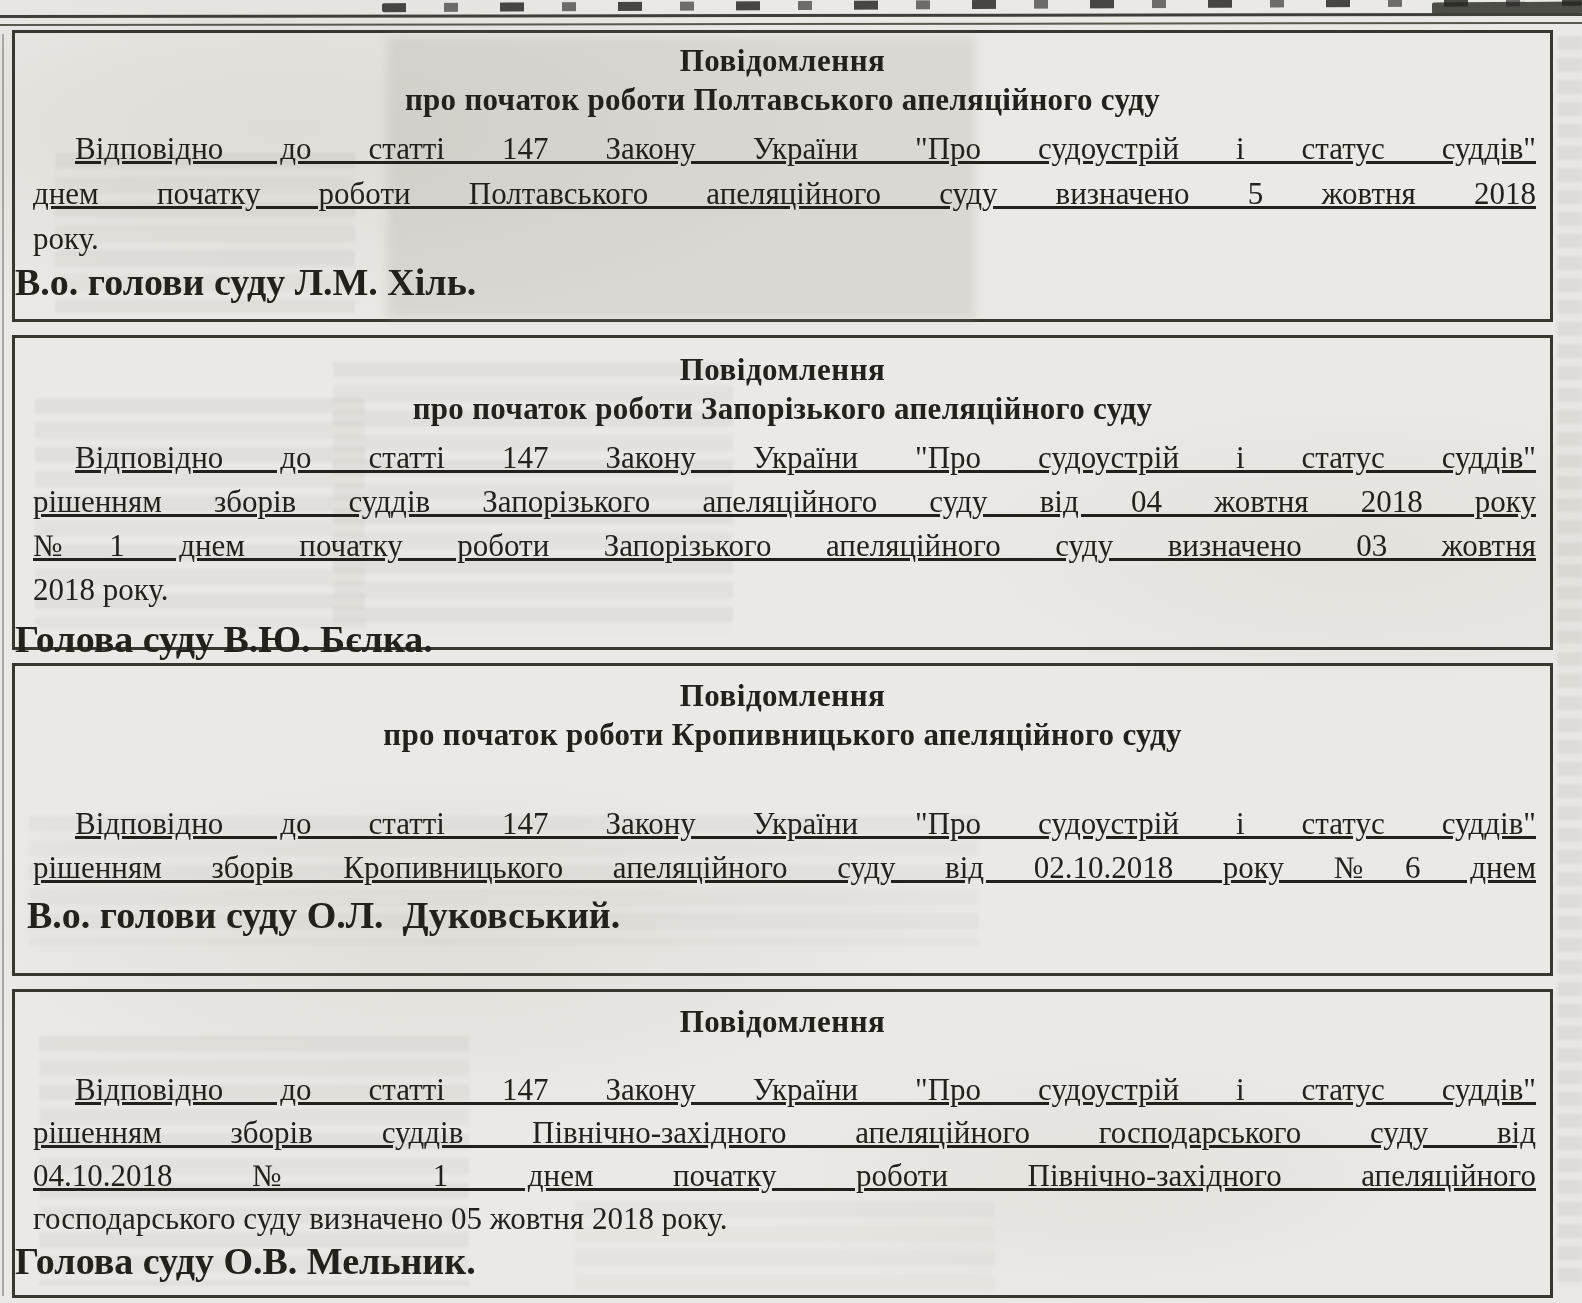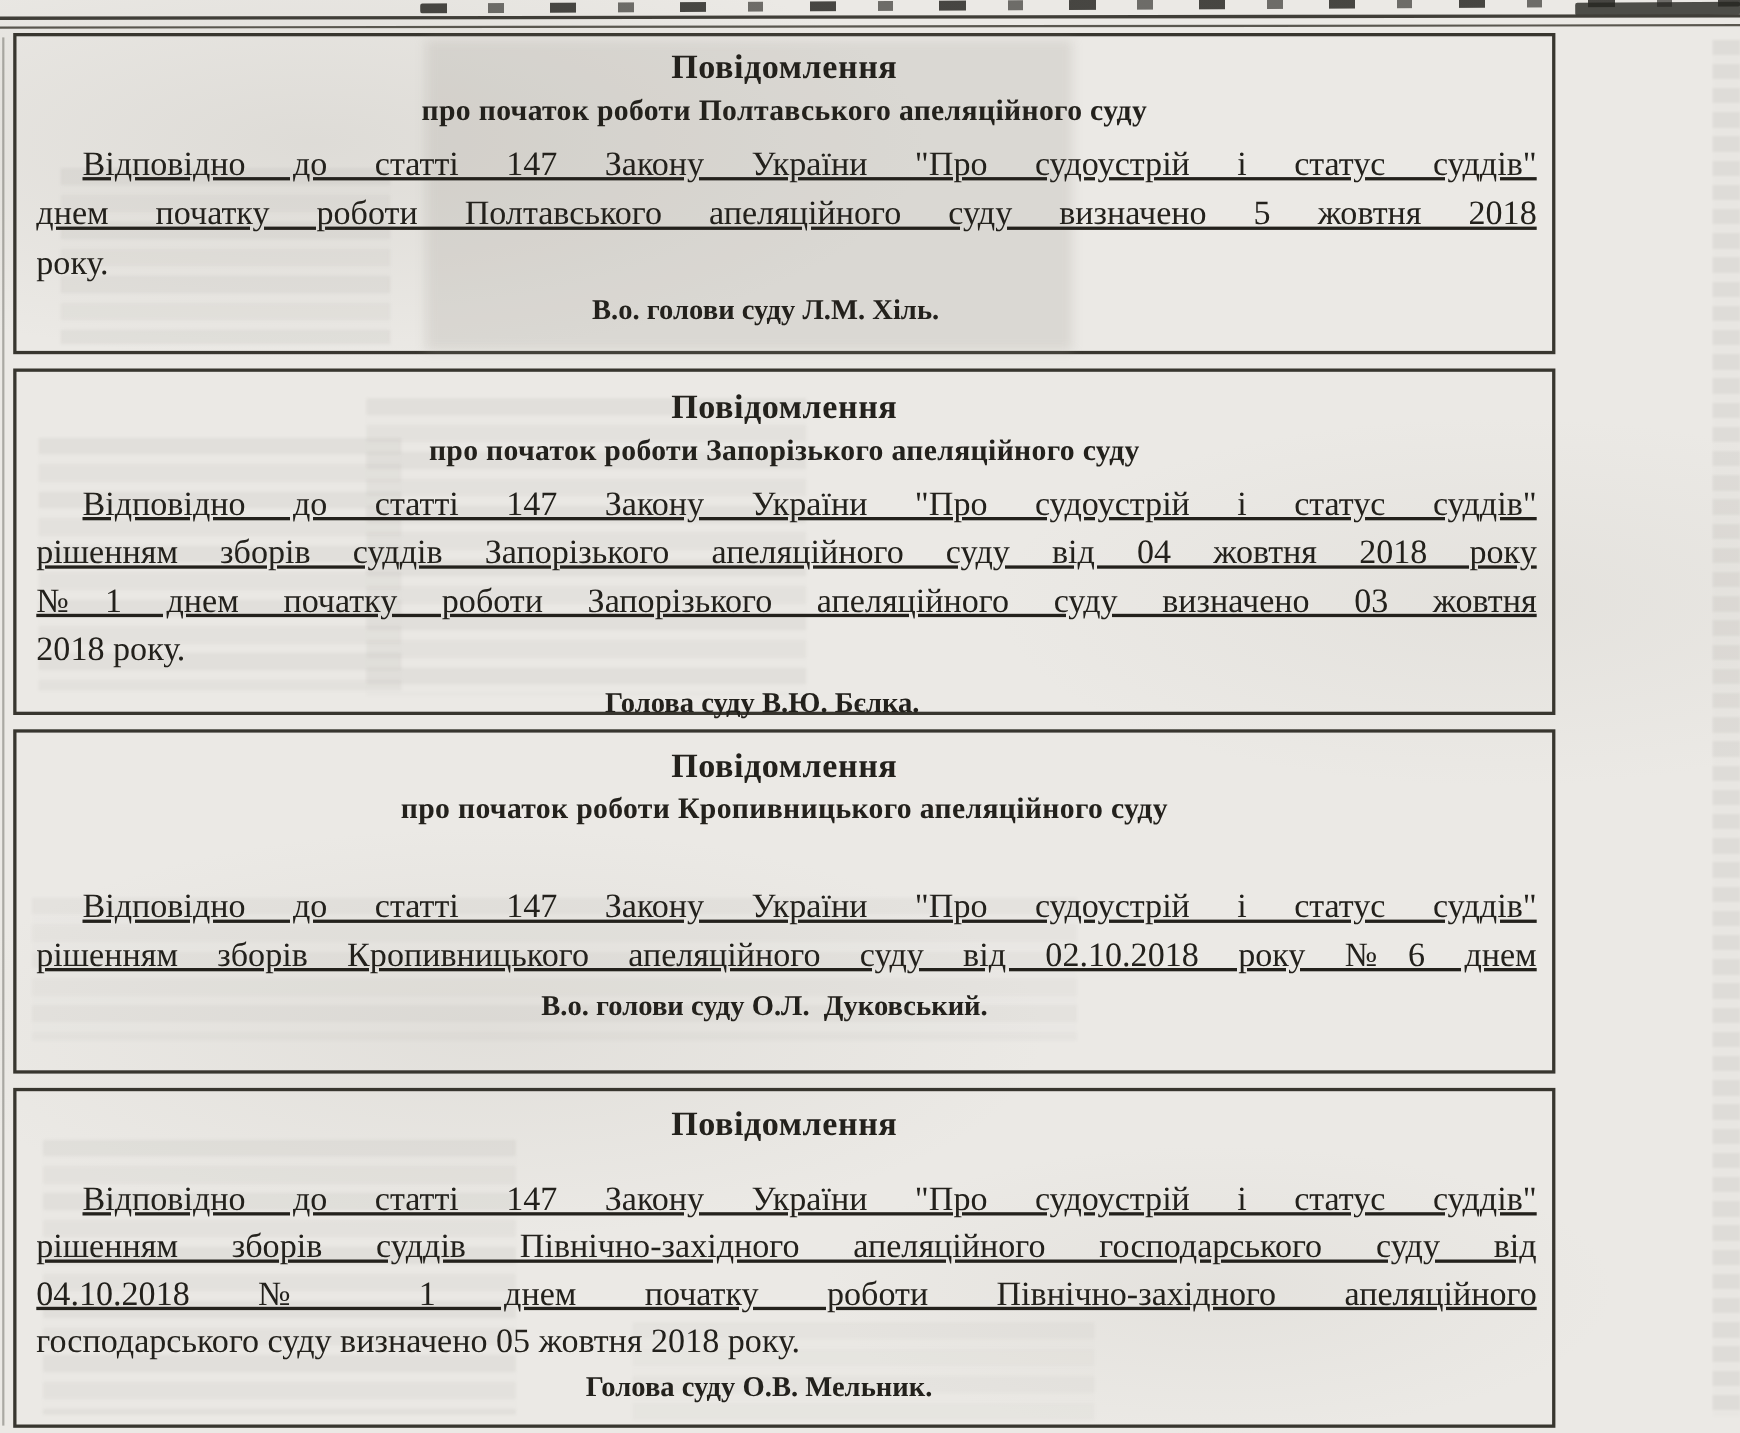--- a/index.html
+++ b/index.html
@@ -25,40 +25,40 @@
     position:absolute;top:2px;right:0;width:150px;height:12px;
     background:rgba(38,37,33,.8);border-radius:2px;transform:rotate(-.4deg);
   }
   .top-rule{
     position:absolute;top:14px;left:0;right:0;height:6px;
     border-top:3px solid #403e38;border-bottom:2px solid #5a574f;
     transform:rotate(-.08deg);
   }
   .edge-l{position:absolute;left:2px;top:34px;width:2px;height:1262px;background:rgba(90,88,82,.45);}
   .notice{
-    position:absolute;left:12px;width:1402px;box-sizing:border-box;
+    position:absolute;left:12px;width:1541px;box-sizing:border-box;
     border:3px solid #38362f;
   }
   .b1{top:30px;height:292px;}
   .b2{top:335px;height:315px;}
   .b3{top:663px;height:313px;}
   .b4{top:989px;height:309px;}
   .t{margin:0;text-align:center;font-size:31px;font-weight:bold;line-height:36px;letter-spacing:.5px;position:relative;}
   .b1 .t{padding-top:10px;} .b2 .t{padding-top:14px;} .b3 .t{padding-top:12px;} .b4 .t{padding-top:12px;}
-  .st{margin:0;text-align:center;font-size:27px;font-weight:bold;line-height:42px;letter-spacing:.3px;position:relative;}
+  .st{margin:0;text-align:center;font-size:31px;font-weight:bold;line-height:42px;letter-spacing:.3px;position:relative;}
   .ln{margin:0;padding:0 14px 0 18px;font-size:31px;line-height:45px;position:relative;}
   .b2 .ln{line-height:44px;} .b3 .ln{line-height:44px;} .b4 .ln{line-height:43px;}
   .just{text-align:justify;text-align-last:justify;text-decoration:underline;}
   .ind{text-indent:42px;}
   .first{margin-top:5px;}
   .b2 .first{margin-top:6px;}
   .b3 .first{margin-top:46px;}
   .b4 .first{margin-top:28px;}
   .sig{
-    text-align:center;padding-right:44px;font-weight:bold;font-size:26px;line-height:34px;
+    text-align:left;padding-right:44px;font-weight:bold;font-size:38px;line-height:34px;
     white-space:pre-wrap;position:relative;
   }
   .b1 .sig{margin-top:4px;padding-right:34px;}
   .b2 .sig{margin-top:10px;padding-right:40px;}
   .b3 .sig{margin-top:8px;padding-right:48px;padding-left:12px;}
   .b4 .sig{margin-top:4px;padding-right:46px;}
   
   .shade{position:absolute;background:rgba(172,169,161,.27);filter:blur(5px);pointer-events:none;}
   .s1{left:372px;top:3px;width:588px;height:283px;}
   .ghost{

